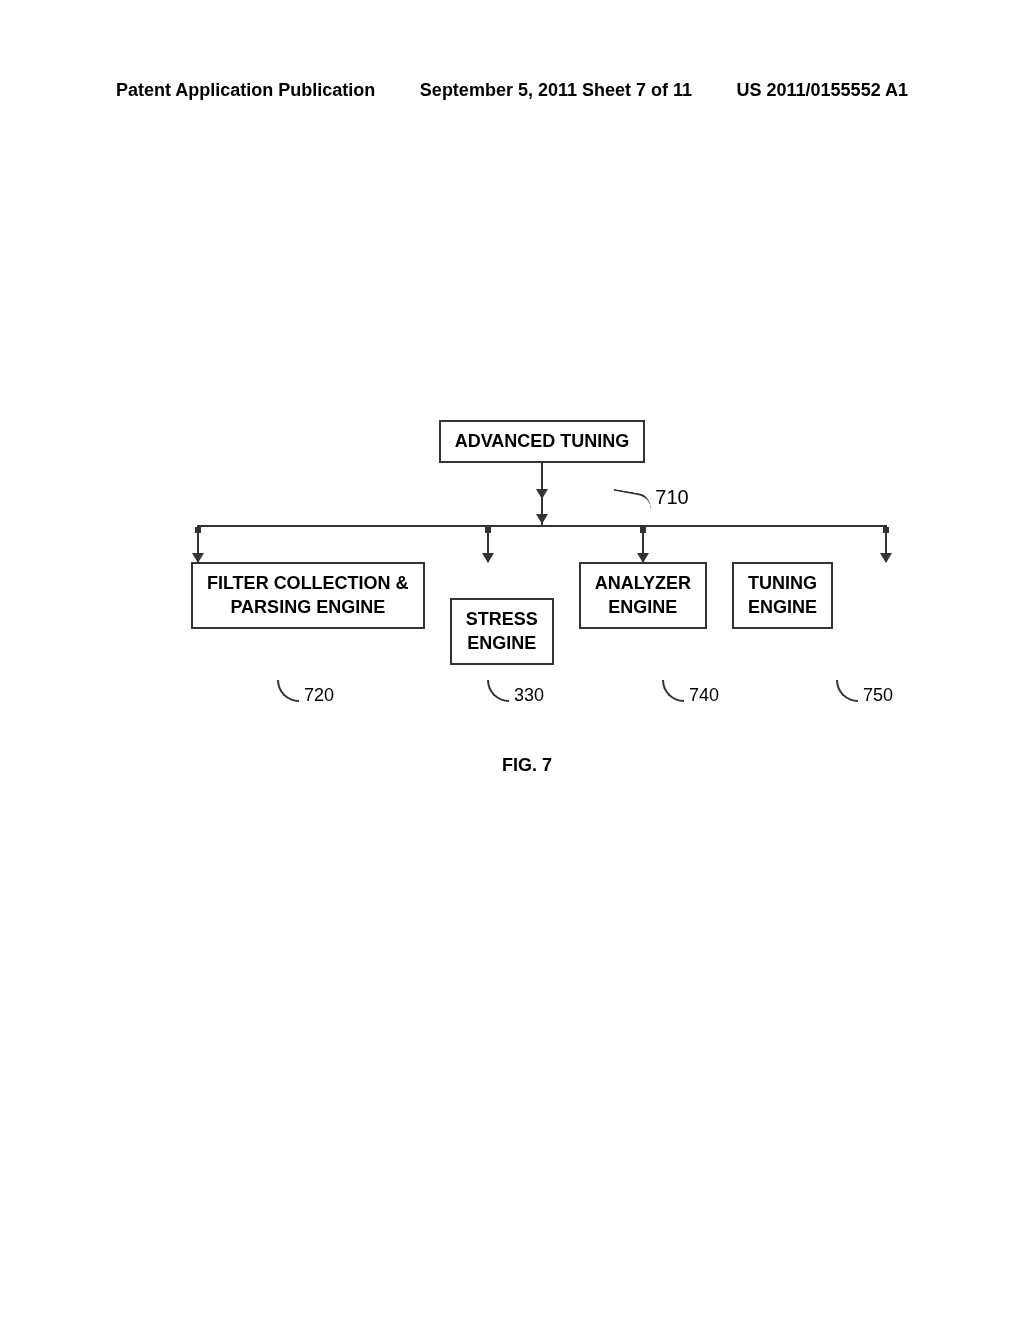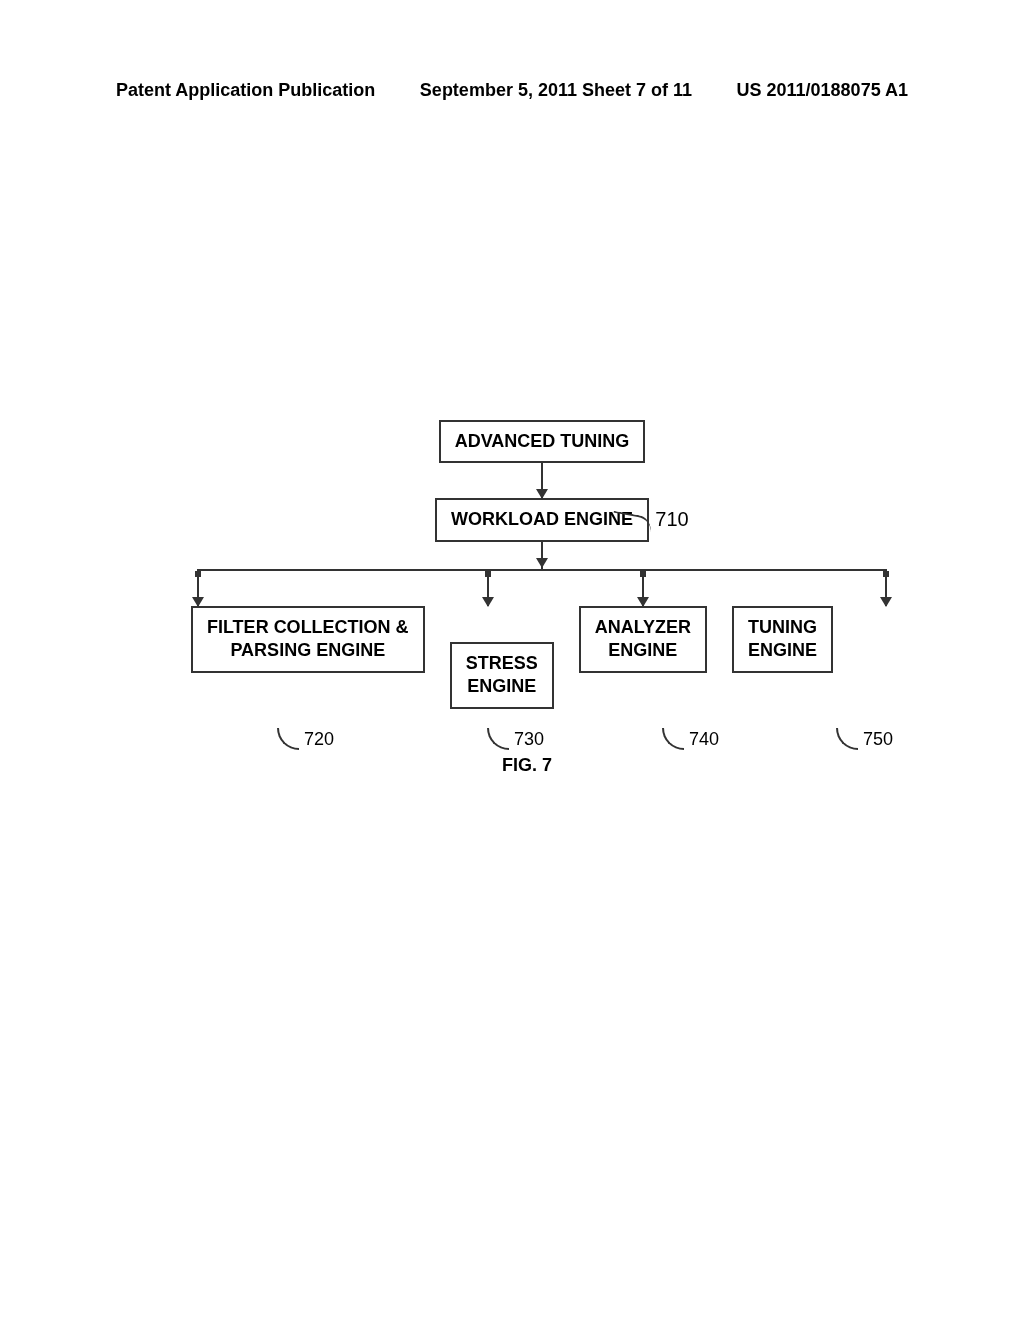--- a/index.html
+++ b/index.html
@@ -157,21 +157,21 @@
     }
     .ref-row {
       display: flex;
       width: 760px;
       position: relative;
       margin-top: 10px;
     }
     .ref-item {
       position: absolute;
       display: flex;
-      align-items: flex-end;
+      align-items: center;
     }
     .ref-curve {
       width: 22px;
       height: 22px;
       border-left: 2px solid #333;
       border-bottom: 2px solid #333;
       border-bottom-left-radius: 22px;
     }
     .ref-text {
       font-size: 18px;
@@ -199,28 +199,27 @@
       border-right: 6px solid transparent;
       border-top: 10px solid #333;
     }
   </style>
 </head>
 <body>
 
 <div class="header">
   <span class="header-left">Patent Application Publication</span>
   <span class="header-center">September 5, 2011  Sheet 7 of 11</span>
-  <span class="header-right">US 2011/0188075 A1</span>
+  <span class="header-right">US 2011/0155552 A1</span>
 </div>
 
 <div class="diagram-container">
   <div class="box box-top">ADVANCED TUNING</div>
   <div class="arrow-line-1"></div>
   <div class="workload-row">
-    <div class="box" style="margin-left:60px;">WORKLOAD ENGINE</div>
     <div class="curve-710"></div>
     <span class="ref-label-710">710</span>
   </div>
   <div class="arrow-line-2" style="height:25px;"></div>
   <div style="width:2px;height:2px;background:#333;margin-left:60px;"></div>
   <div class="horizontal-line"></div>
 
   <div class="branch-container" data="">
     <div class="branch" style="margin-left:-0px;">
       <div class="branch-line"></div>
@@ -247,21 +246,21 @@
 ENGINE</div>
   </div>
 
   <div class="ref-row">
     <div class="ref-item" style="left:145px;">
       <div class="ref-curve"></div>
       <span class="ref-text">720</span>
     </div>
     <div class="ref-item" style="left:355px;">
       <div class="ref-curve"></div>
-      <span class="ref-text">730</span>
+      <span class="ref-text">330</span>
     </div>
     <div class="ref-item" style="left:530px;">
       <div class="ref-curve"></div>
       <span class="ref-text">740</span>
     </div>
     <div class="ref-item" style="left:704px;">
       <div class="ref-curve"></div>
       <span class="ref-text">750</span>
     </div>
   </div>

